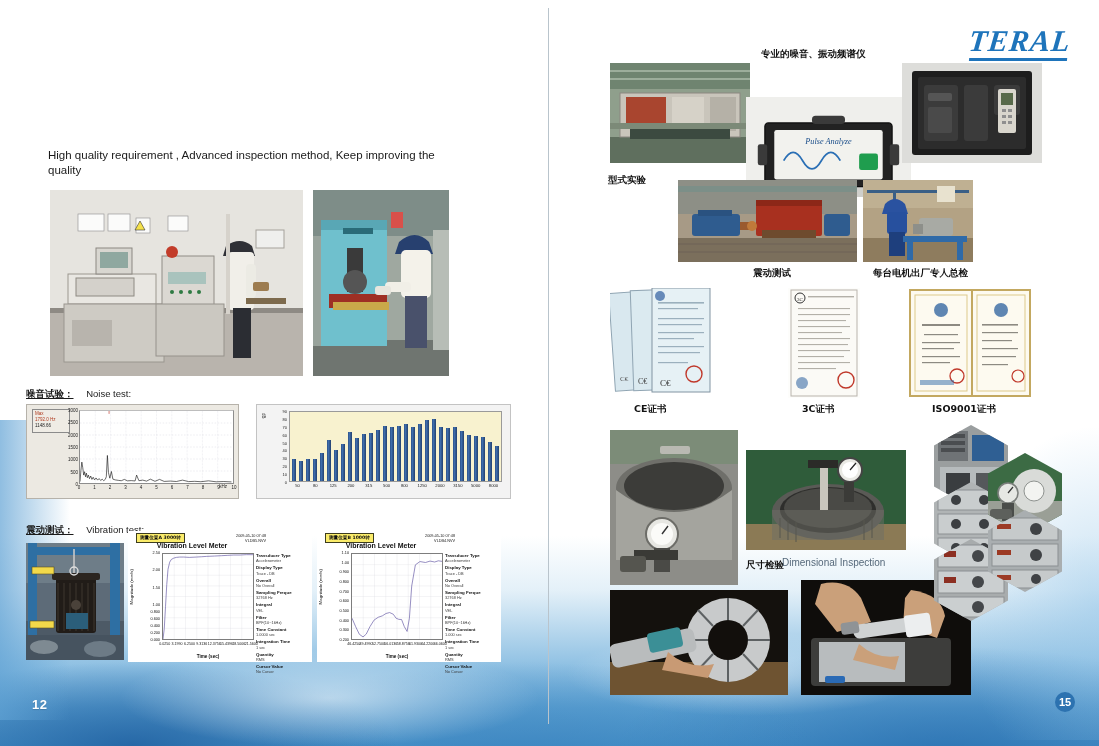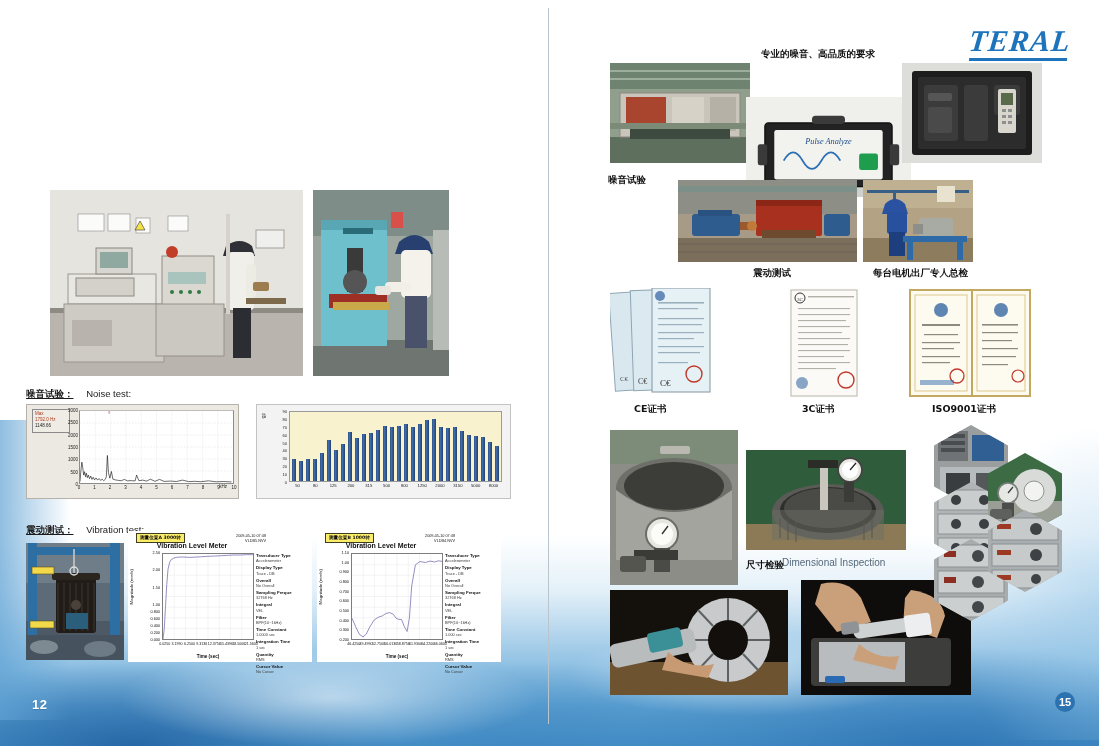--- a/index.html
+++ b/index.html
@@ -228,20 +228,21 @@
 
   <div class="bg-wash"></div>
   <div class="bg-wash2"></div>
   <div class="bg-topleft"></div>
   <div class="bg-rightwash"></div>
   <div class="fold"></div>
 
   <div class="left">
 
 
+    <div class="eng-sub">High quality requirement , Advanced inspection method, Keep improving the quality</div>
 
     <div class="ph" id="photo-lab">
       <svg class="scene" viewBox="0 0 253 186" preserveAspectRatio="none">
         <rect width="253" height="186" fill="#e6e4df"></rect>
         <rect y="120" width="253" height="66" fill="#b9b4ad"></rect>
         <rect x="0" y="118" width="253" height="5" fill="#8e8a84"></rect>
         <g fill="#fbfbfa" stroke="#9a9a9a" stroke-width="0.7">
           <rect x="28" y="24" width="26" height="17"></rect>
             <rect x="58" y="24" width="22" height="17"></rect>
           <rect x="86" y="28" width="14" height="15"></rect>
@@ -600,21 +601,21 @@
         </div>
     </div>
 
     <div class="pagenum-left">12</div>
   </div>
 
   <div class="right">
 
     <div class="logo">TERAL</div>
 
-    <div class="r-cap" id="cap-spectro">专业的噪音、高品质的要求</div>
+    <div class="r-cap" id="cap-spectro">专业的噪音、振动频谱仪</div>
 
     <div class="ph" id="photo-r1">
       <svg class="scene" viewBox="0 0 140 100" preserveAspectRatio="none">
         <rect width="140" height="100" fill="#8f9f8c"></rect>
         <rect width="140" height="26" fill="#6f8470"></rect>
         <rect y="74" width="140" height="26" fill="#5f6f5e"></rect>
         <g stroke="#c9d6c6" stroke-width="1.2">
             <line x1="0" y1="8" x2="140" y2="8"></line>
             <line x1="0" y1="16" x2="140" y2="16"></line>
           </g>
@@ -658,21 +659,21 @@
         <rect x="100" y="52" width="4" height="3"></rect>
             <rect x="106" y="52" width="4" height="3"></rect>
         <rect x="100" y="58" width="4" height="3"></rect>
             <rect x="106" y="58" width="4" height="3"></rect>
           </g>
         <rect x="26" y="30" width="24" height="8" rx="2" fill="#555"></rect>
         <rect x="26" y="44" width="24" height="26" rx="2" fill="#4a4a4a"></rect>
       </svg>
     </div>
 
-    <div class="r-cap" id="cap-factory">噪音试验</div>
+    <div class="r-cap" id="cap-factory">型式实验</div>
 
     <div class="ph" id="photo-r4">
       <svg class="scene" viewBox="0 0 179 82" preserveAspectRatio="none">
         <rect width="179" height="82" fill="#a79a86"></rect>
         <rect width="179" height="34" fill="#8d8f86"></rect>
         <rect y="58" width="179" height="24" fill="#7b6f5c"></rect>
         <g stroke="#6e6256" stroke-width="1">
             <line x1="0" y1="64" x2="179" y2="64"></line>
             <line x1="0" y1="72" x2="179" y2="72"></line>
           </g>

